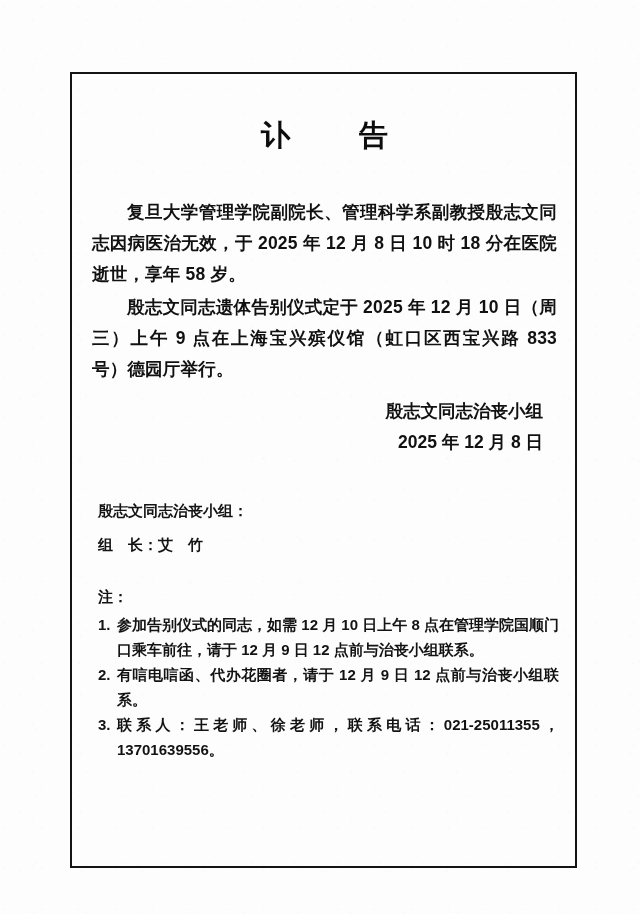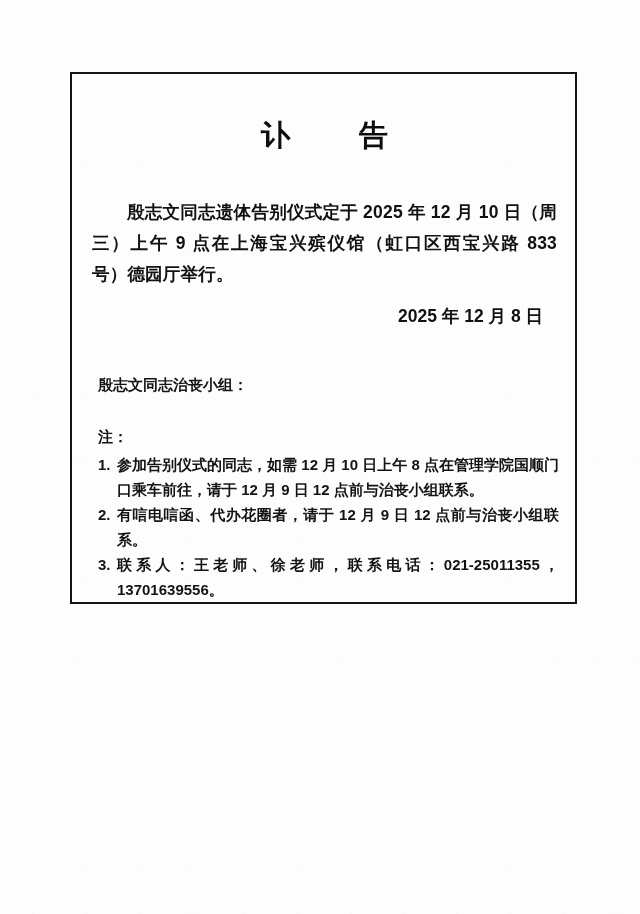--- a/index.html
+++ b/index.html
@@ -26,21 +26,21 @@
       radial-gradient(circle at 33% 77%, rgba(0,0,0,0.012) 0 1px, transparent 1.5px),
       radial-gradient(circle at 85% 88%, rgba(0,0,0,0.010) 0 1px, transparent 1.5px);
     background-size: 37px 41px, 53px 47px, 61px 59px, 43px 67px;
   }
 
   .notice-box {
     position: absolute;
     left: 70px;
     top: 72px;
     width: 507px;
-    height: 532px;
+    height: 796px;
     border: 2px solid #141414;
     box-sizing: border-box;
     background: transparent;
   }
 
   .inner {
     position: absolute;
     left: 18px;
     right: 16px;
     top: 0;
@@ -140,29 +140,32 @@
 <body>
 
 <div class="paper-texture"></div>
 
 <div class="notice-box">
   <div class="inner">
 
     <h1 class="doc-title">讣　告</h1>
 
     <div class="body-block">
+      <p class="para">复旦大学管理学院副院长、管理科学系副教授殷志文同志因病医治无效，于 2025 年 12 月 8 日 10 时 18 分在医院逝世，享年 58 岁。</p>
       <p class="para">殷志文同志遗体告别仪式定于 2025 年 12 月 10 日（周三）上午 9 点在上海宝兴殡仪馆（虹口区西宝兴路 833 号）德园厅举行。</p>
     </div>
 
     <div class="sign-block">
+      <div class="sign-line">殷志文同志治丧小组</div>
       <div class="sign-line">2025 年 12 月 8 日</div>
     </div>
 
     <div class="committee">
       <div class="committee-heading">殷志文同志治丧小组：</div>
+      <div class="committee-row">组　长：艾　竹</div>
     </div>
 
     <div class="notes">
       <div class="notes-label">注：</div>
 
       <div class="note-item">
         <span class="note-num">1.</span>
         <span class="note-text">参加告别仪式的同志，如需 12 月 10 日上午 8 点在管理学院国顺门口乘车前往，请于 12 月 9 日 12 点前与治丧小组联系。</span>
       </div>
 

